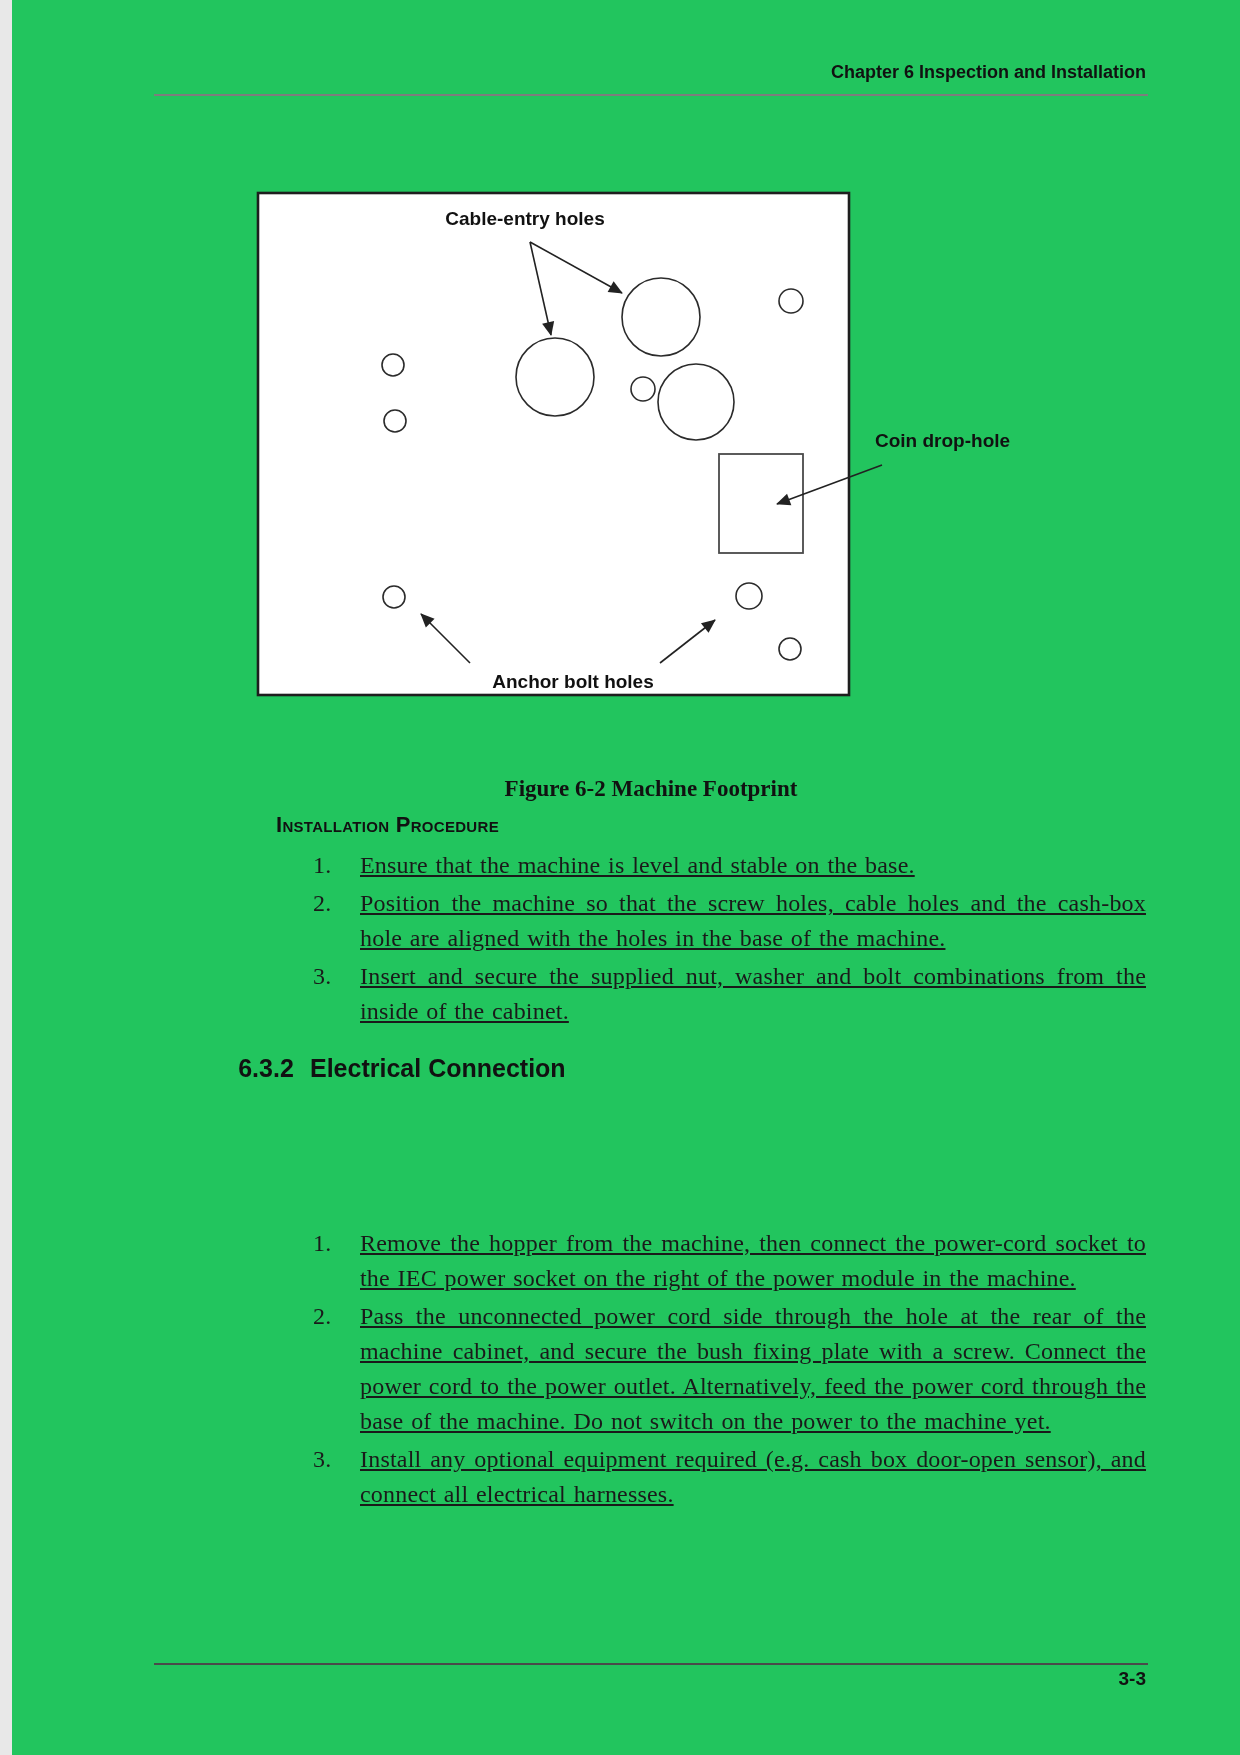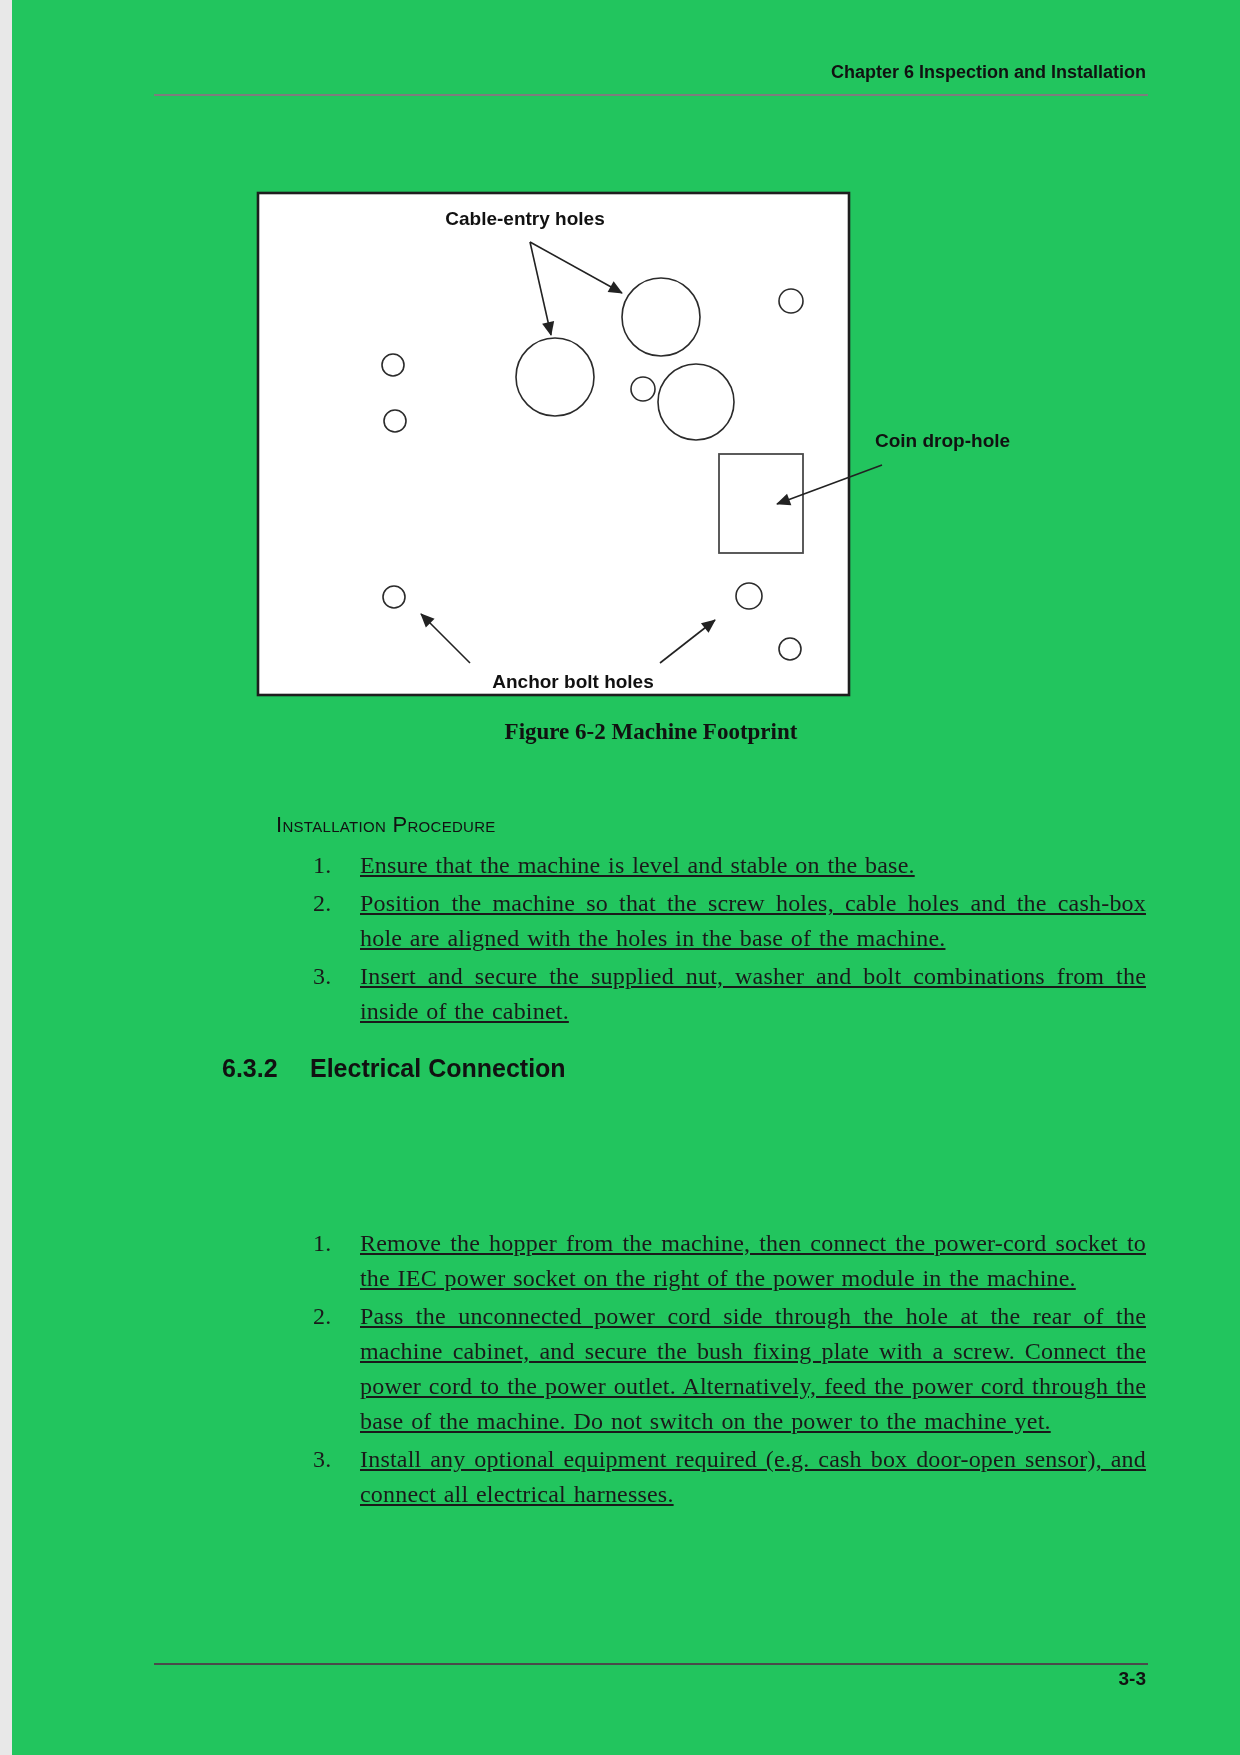--- a/index.html
+++ b/index.html
@@ -22,36 +22,36 @@
   .rule.top{top:94px;height:2px;}
   .rule.bottom{top:1663px;height:2px;background:#4a4a4a;}
   
   .figure-svg{position:absolute;left:230px;top:180px;}
   .fig-label{
     font-family:"Liberation Sans", sans-serif;
     font-weight:bold;font-size:19px;fill:#111;
   }
   .fig-stroke{fill:none;stroke:#2b2b2b;stroke-width:1.6;}
   .fig-caption{
-    position:absolute;left:142px;top:719px;width:994px;
+    position:absolute;left:142px;top:776px;width:994px;
     text-align:center;font-weight:bold;font-size:23px;color:#111;
   }
   
   .proc-heading{
     position:absolute;left:264px;top:812px;
     font-family:"Liberation Sans", sans-serif;
-    font-weight:normal;font-size:22px;
+    font-weight:bold;font-size:22px;
     font-variant:small-caps;color:#111;letter-spacing:.3px;
   }
   .section-heading{
     position:absolute;left:210px;top:1054px;
     font-family:"Liberation Sans", sans-serif;
     font-weight:bold;font-size:25px;color:#111;
   }
-  .section-heading .sec-num{display:inline-block;width:88px;}
+  .section-heading .sec-num{display:inline-block;width:88px;text-align:center;}
   
   .body-font{
     font-family:"Liberation Serif", serif;
     font-size:24px;line-height:35px;color:#1a1a1a;
     letter-spacing:.2px;word-spacing:1.5px;
   }
   .intro-para{
     position:absolute;left:237px;top:1093px;width:897px;
     text-align:justify;
   }

